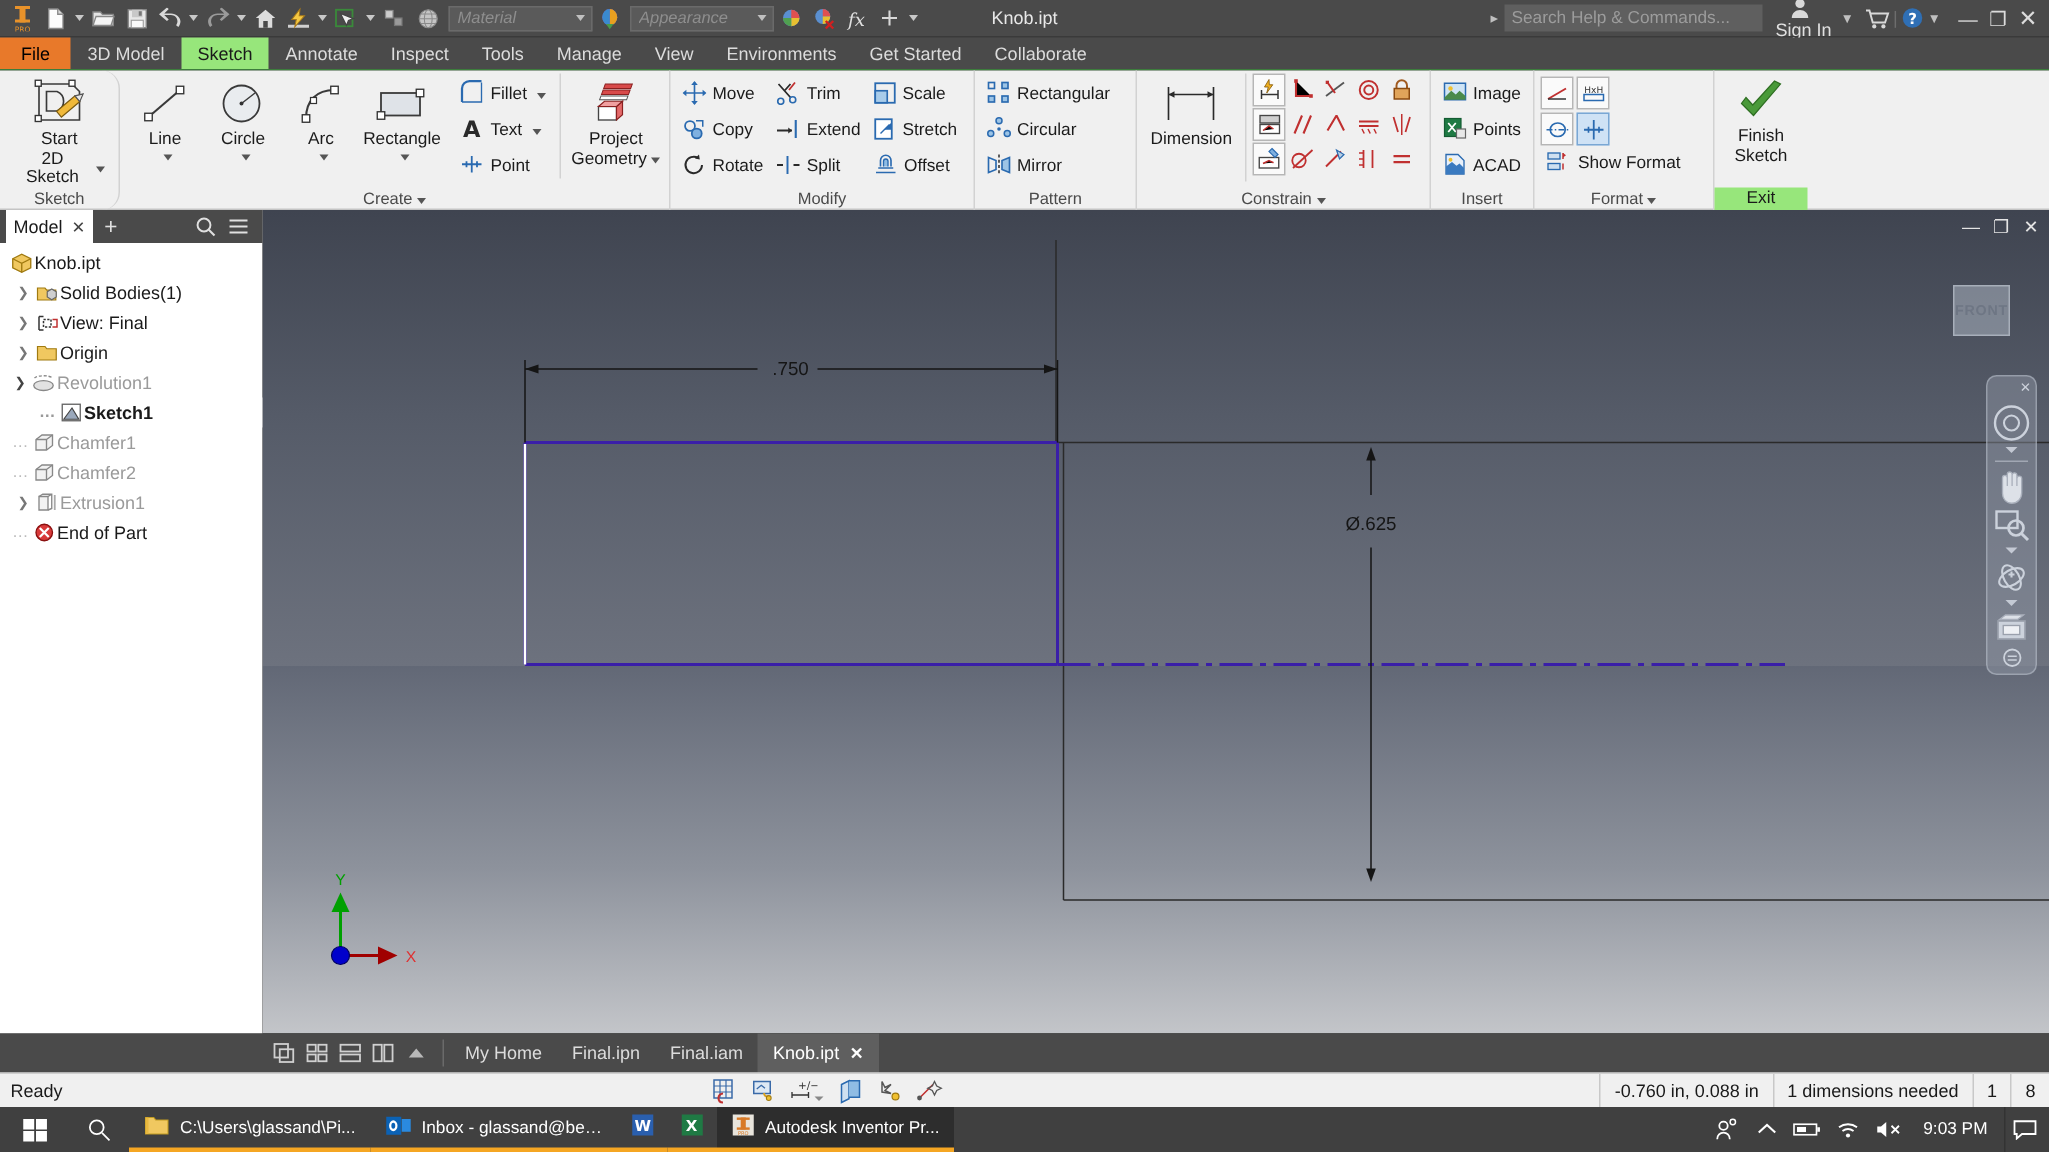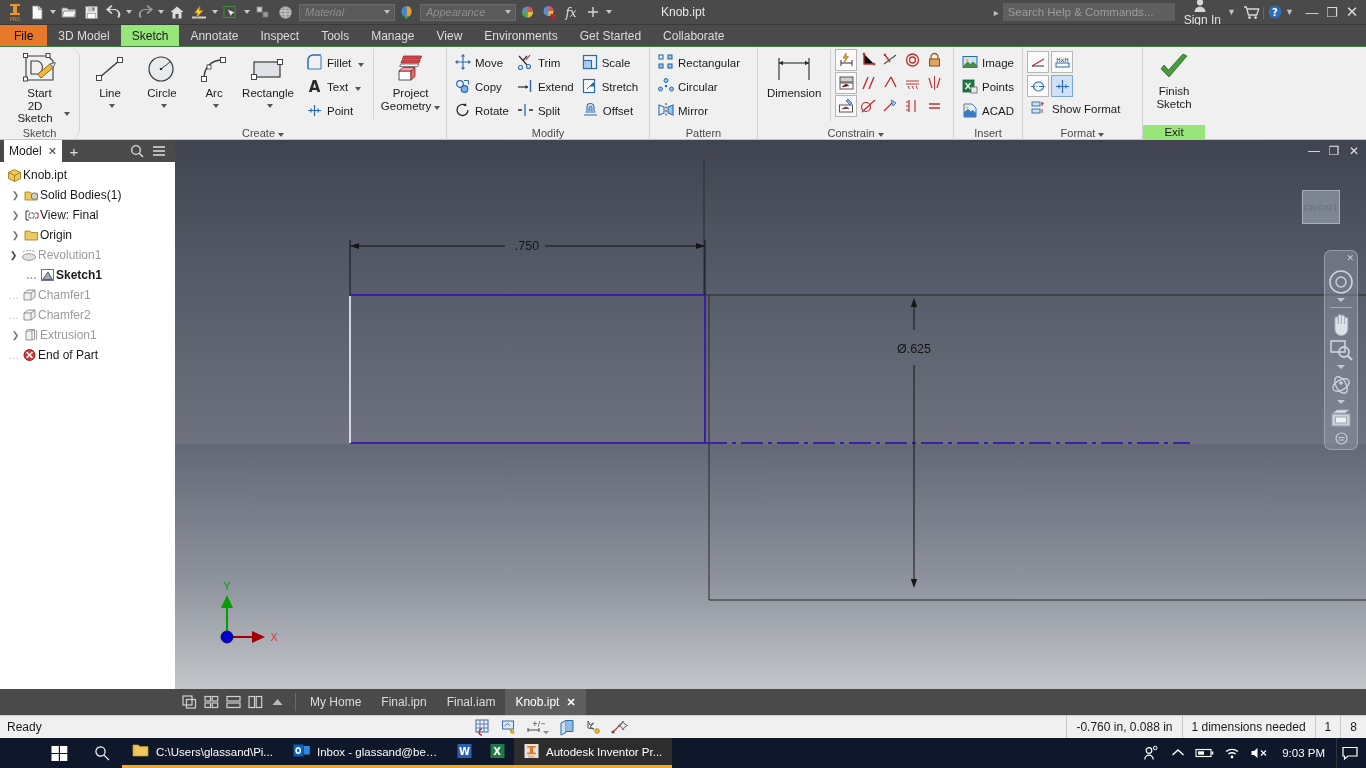--- a/index.html
+++ b/index.html
@@ -206,21 +206,21 @@
   .sb-mid .si { width:20px; height:20px; display:flex; align-items:center; justify-content:center; }
   .sb-right { margin-left:auto; display:flex; align-items:stretch; height:23px; }
   .sb-cell {
     display:flex; align-items:center; padding:0 9px;
     border-left:1px solid #c8c8c8;
   }
 
   
   .taskbar {
     position:absolute; left:0; top:738px; width:1366px; height:30px;
-    background:#0f172a; display:flex; align-items:stretch;padding-left:36px;
+    background:#404040; display:flex; align-items:stretch;
   }
   .tb-start { width:46px; display:flex; align-items:center; justify-content:center; }
   .tb-search { width:40px; display:flex; align-items:center; justify-content:center; }
   .tbitem {
     display:flex; align-items:center; gap:7px; padding:0 10px;
     color:#fff; font-size:11.5px; white-space:nowrap; max-width:165px;
     position:relative; border-bottom:3px solid transparent;
   }
   .tbitem.open { border-bottom-color:#f5a623; }
   .tbitem.active { background:#2d2d2d; border-bottom-color:#f5a623; }

